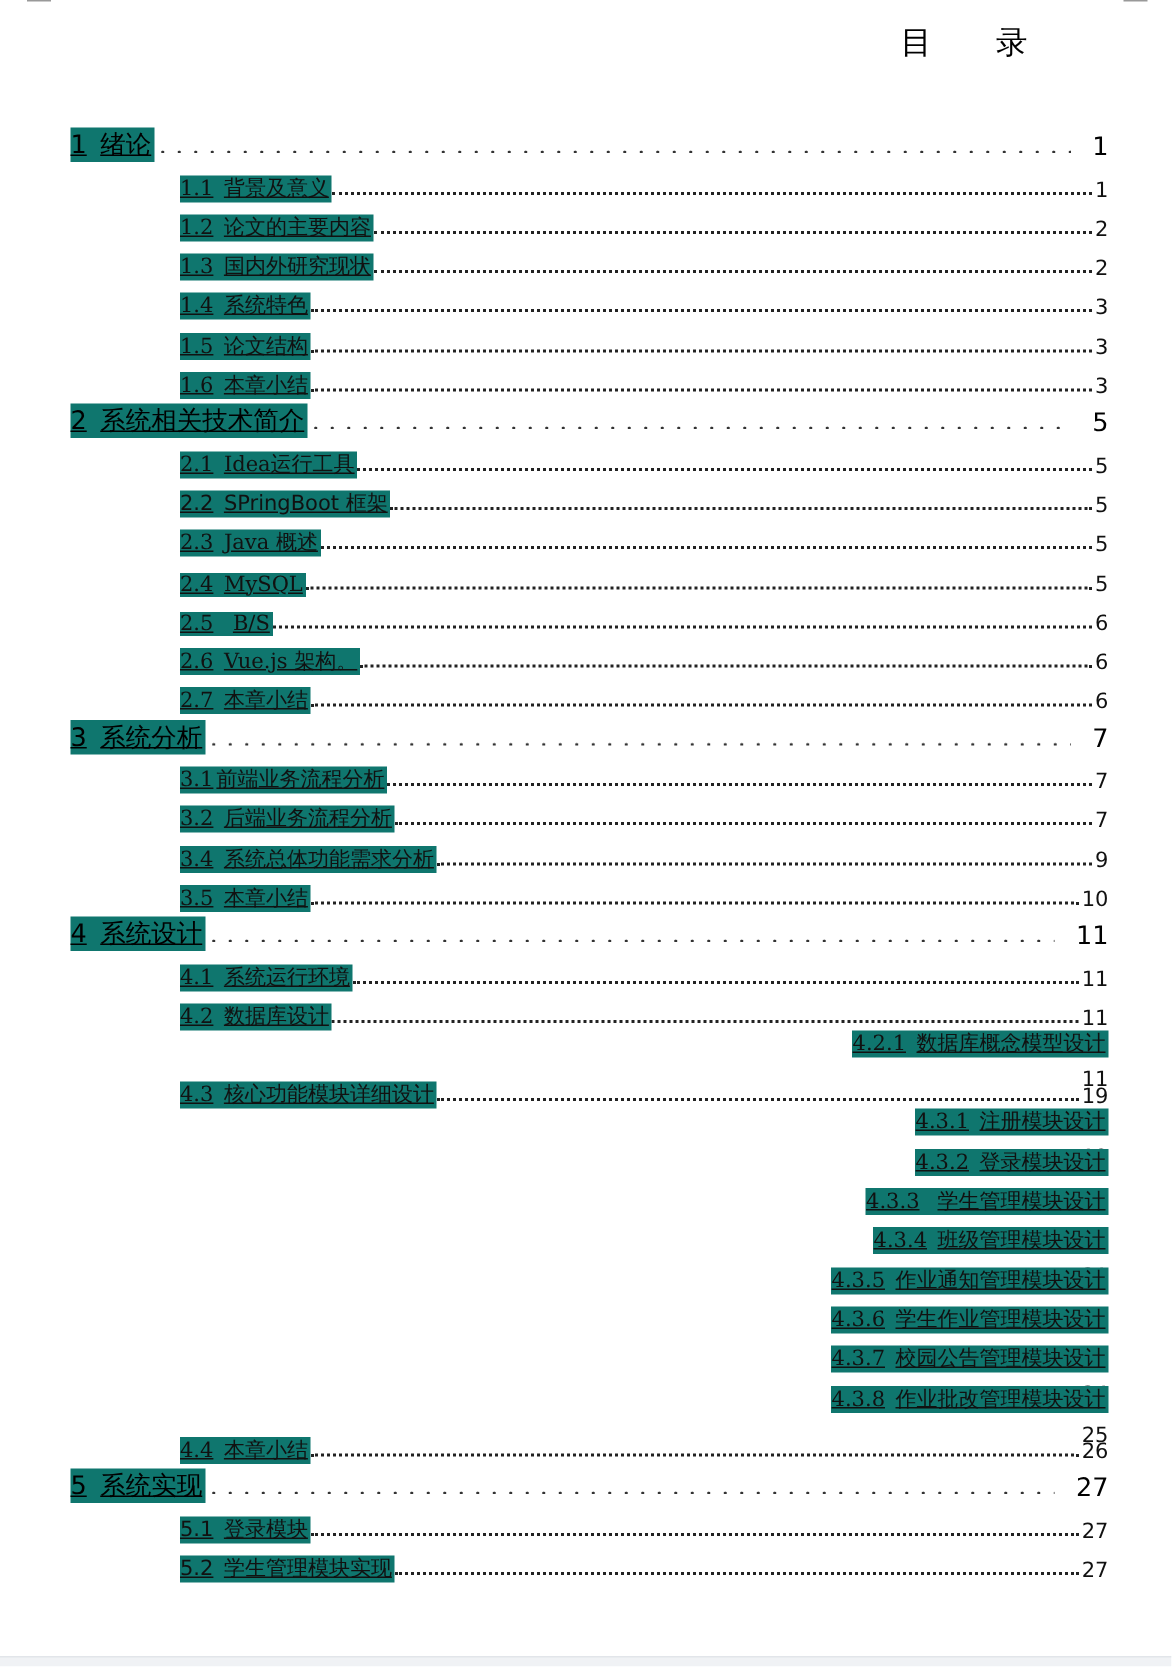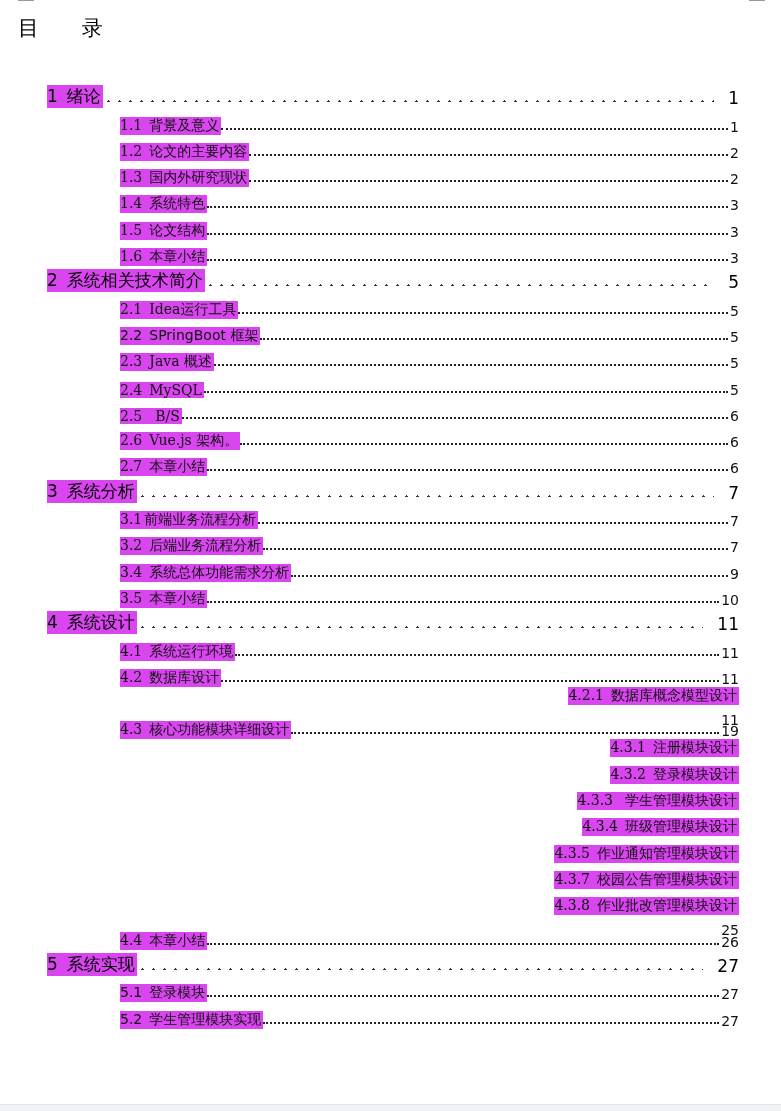--- a/index.html
+++ b/index.html
@@ -1,25 +1,25 @@
 <!DOCTYPE html>
 <html><head>
 <meta charset="utf-8">
 <style>
   html, body { margin:0; padding:0; background:#ffffff; }
   body { width:781px; height:1111px; position:relative; overflow:hidden;
          font-family:"DejaVu Serif", "Liberation Serif", serif; color:#000; }
   .corner { position:absolute; top:0; width:16px; height:1px; background:#999; }
   .corner.left { left:18px; }
   .corner.right { right:16px; }
-  .title { position:absolute; top:14px; left:0; width:703px; text-align:left;
+  .title { position:absolute; top:14px; left:0; width:703px; text-align:right;
            font-size:21px; letter-spacing:18px; padding-left:18px; box-sizing:border-box; }
   .toc { position:absolute; top:82px; left:0; width:781px; }
   .row { position:relative; height:26.3px; display:flex; align-items:flex-end; }
-  .row .label { white-space:nowrap; background:#d946ef; padding-right:2px; z-index:1; }
+  .row .label { white-space:nowrap; background:#0f766e; padding-right:2px; z-index:1;text-decoration:underline; }
   .row .leader { flex:1; border-bottom:2px dotted #222; margin-bottom:5px; height:0; }
   .row .page { white-space:nowrap; padding-left:2px; z-index:1;
                font-family:"DejaVu Sans","Liberation Sans",sans-serif; }
   .lvl1 { font-family:"DejaVu Sans","Liberation Sans",sans-serif; font-size:17px; padding-left:47px; padding-right:42px; }
   .lvl1 .leader { border-bottom:2px dotted #333; border-image:none; margin-bottom:5px;
                   background:none; border-bottom-style:dotted; letter-spacing:0; }
   .lvl1 .leader.spaced { border:none; height:2px; margin-bottom:6px;
                   background-image:radial-gradient(circle, #333 1px, transparent 1.3px);
                   background-size:11px 3px; background-repeat:repeat-x; }
   .lvl1 .page { font-size:17px; padding-left:14px; }
@@ -183,20 +183,25 @@
       <span class="label"><span>4.3.4</span><span style="margin-left: 7px;">班级管理模块设计</span></span>
       <span class="leader"></span>
       <span class="page">21</span>
     </div>
     <div class="row lvl3">
       <span class="label"><span>4.3.5</span><span style="margin-left: 7px;">作业通知管理模块设计</span></span>
       <span class="leader"></span>
       <span class="page">22</span>
     </div>
     <div class="row lvl3">
+      <span class="label"><span>4.3.6</span><span style="margin-left: 7px;">学生作业管理模块设计</span></span>
+      <span class="leader"></span>
+      <span class="page">23</span>
+    </div>
+    <div class="row lvl3">
       <span class="label"><span>4.3.7</span><span style="margin-left: 7px;">校园公告管理模块设计</span></span>
       <span class="leader"></span>
       <span class="page">24</span>
     </div>
     <div class="row lvl3">
       <span class="label"><span>4.3.8</span><span style="margin-left: 7px;">作业批改管理模块设计</span></span>
       <span class="leader"></span>
       <span class="page">25</span>
     </div>
     <div class="row lvl2">

